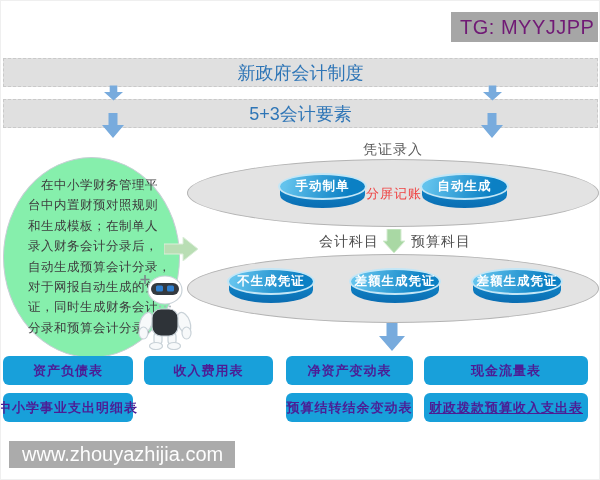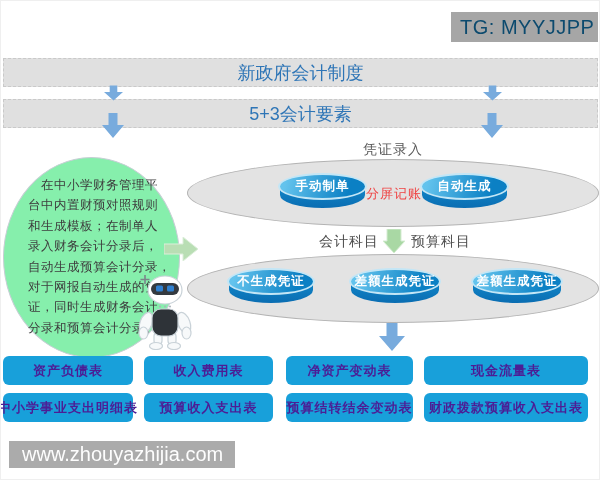--- a/index.html
+++ b/index.html
@@ -3,21 +3,21 @@
 <meta charset="utf-8">
 <style>
   html,body{margin:0;padding:0;background:#fff;}
   #stage{
     position:relative;width:600px;height:480px;background:#ffffff;overflow:hidden;
     font-family:"Liberation Sans","DejaVu Sans",sans-serif;border:1px solid #efefef;box-sizing:border-box;
   }
   
   .tg-badge{
     position:absolute;left:450px;top:11px;width:147px;height:30px;background:#a6a6a6;
-    color:#0c4a6e;font-size:20px;display:flex;align-items:center;padding-left:9px;box-sizing:border-box;
+    color:#701a75;font-size:20px;display:flex;align-items:center;padding-left:9px;box-sizing:border-box;
     letter-spacing:.5px;
   }
   
   .banner{
     position:absolute;left:2px;width:595px;height:29px;background:#e0e0e0;
     border:1px dashed #c9c9c9;box-sizing:border-box;display:flex;align-items:center;justify-content:center;
     color:#2e75b6;font-size:18px;
   }
   .banner.b1{top:57px;}
   .banner.b2{top:98px;}
@@ -199,27 +199,24 @@
   <div class="report" style="left:285px;top:355px;width:127px;">
     <span>净资产变动表</span>
   </div>
   <div class="report" style="left:423px;top:355px;width:164px;">
     <span>现金流量表</span>
   </div>
 
   <div class="report" style="left:2px;top:392px;width:130px;">
     <span>中小学事业支出明细表</span>
   </div>
-  <div class="report" style="left:143px;top:392px;width:129px;">
-    <span>预算收入支出表</span>
-  </div>
   <div class="report" style="left:285px;top:392px;width:127px;">
     <span>预算结转结余变动表</span>
   </div>
-  <div class="report" style="left:423px;top:392px;width:164px;">
+  <div class="report" style="left:423px;top:392px;width:164px;text-decoration:underline;">
     <span>财政拨款预算收入支出表</span>
   </div>
 
   <div class="watermark">
     <span>www.zhouyazhijia.com</span>
   </div>
 
 </div>
 
 </body></html>

